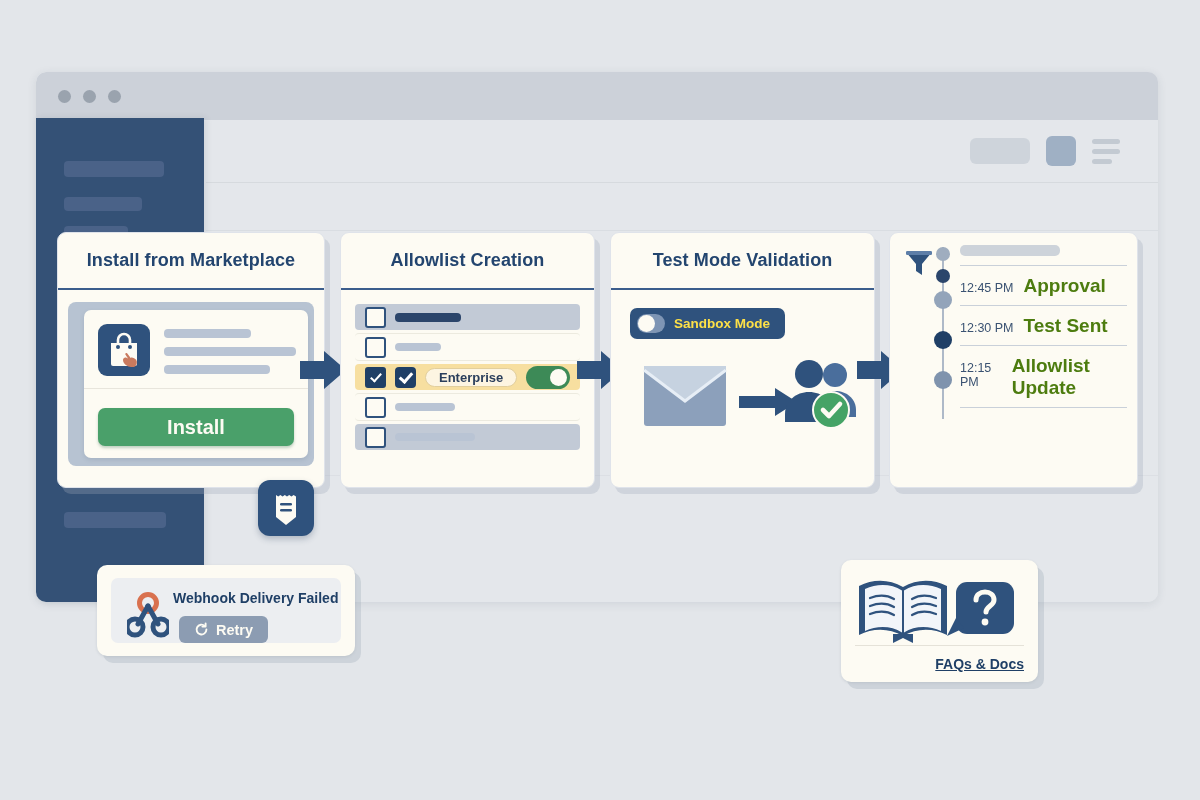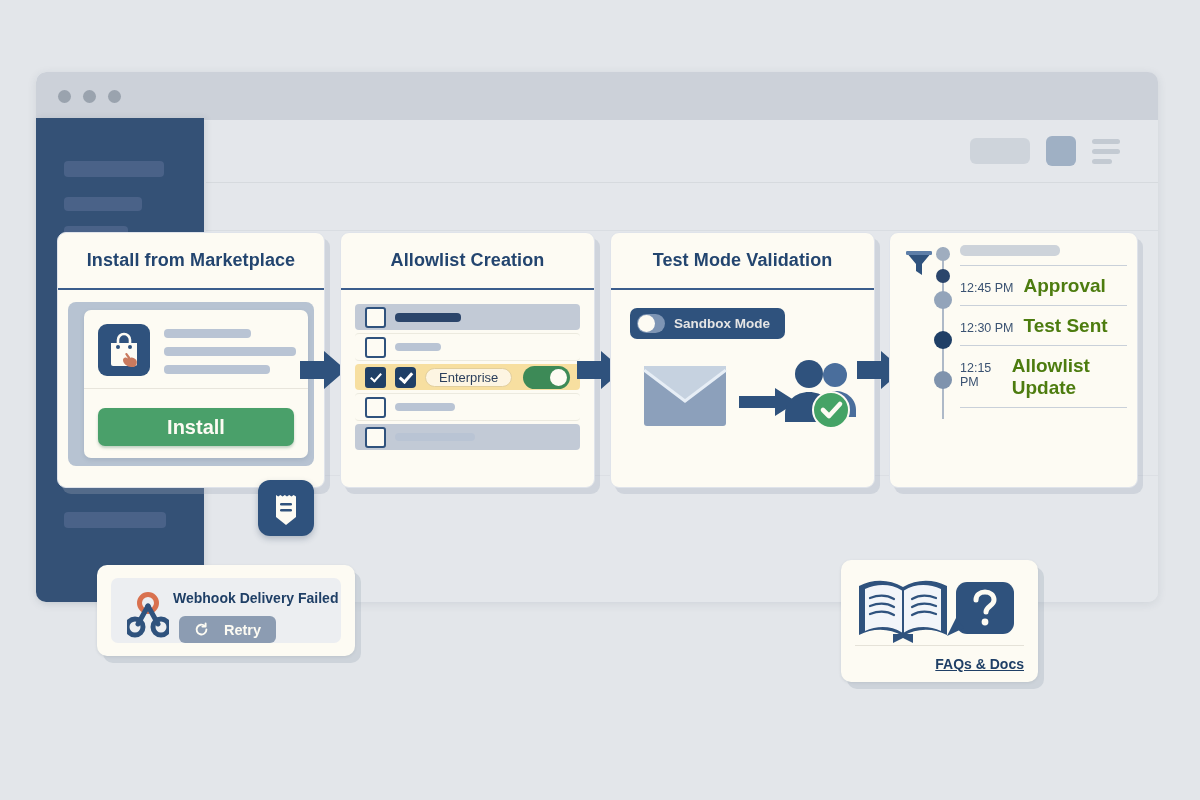--- a/index.html
+++ b/index.html
@@ -138,39 +138,39 @@
   .tick-badge{
     width:21px;height:21px;border-radius:4px;background:#1f3f66;flex:none;
     display:flex;align-items:center;justify-content:center;
   }
   .tick-badge:after{
     content:"";width:5px;height:10px;border:solid #fff;border-width:0 3px 3px 0;
     transform:rotate(42deg);margin-top:-2px;
   }
   .ent-pill{
     background:#fdf5e2;border:1px solid #e2cf9e;border-radius:11px;
-    padding:1px 13px;font-size:13px;font-weight:400;color:#2b3f5c;
+    padding:1px 13px;font-size:13px;font-weight:700;color:#2b3f5c;
   }
   .toggle-on{
     margin-left:auto;width:47px;height:23px;border-radius:12px;background:#3d8a57;
     display:flex;align-items:center;justify-content:flex-end;padding-right:3px;
     box-sizing:border-box;cursor:pointer;
   }
   .toggle-on span{width:17px;height:17px;border-radius:50%;background:#fdfbf3;display:block;}
 
   
   .sandbox-pill{
     position:absolute;left:19px;top:18px;height:31px;border-radius:7px;background:#2f527d;
     display:flex;align-items:center;gap:9px;padding:0 15px 0 7px;cursor:pointer;
   }
   .sb-knob{width:28px;height:19px;border-radius:10px;background:#7e95b4;position:relative;flex:none;}
   .sb-knob:after{
     content:"";position:absolute;left:1px;top:1px;width:17px;height:17px;border-radius:50%;background:#fdfbf3;
   }
-  .sandbox-pill b{color:#e5e5e5;font-size:13.5px;font-weight:700;}
+  .sandbox-pill b{color:#fde047;font-size:13.5px;font-weight:700;}
   .mail{position:absolute;left:32px;top:75px;}
   .mid-arrow{position:absolute;left:128px;top:98px;}
   .people{position:absolute;left:172px;top:68px;}
 
   
   .funnel{position:absolute;left:14px;top:16px;}
   .timeline{position:absolute;left:52px;top:14px;width:2px;height:172px;background:#aeb9c8;}
   .tl-dot{position:absolute;border-radius:50%;}
   .log-list{position:absolute;left:70px;top:10px;right:10px;}
   .log-ph{height:11px;width:100px;border-radius:5px;background:#cdd3da;margin:2px 0 9px 0;}
@@ -189,21 +189,21 @@
     position:absolute;left:14px;top:13px;right:14px;bottom:13px;
     background:#eceef1;border-radius:7px;
   }
   .wh-icon{position:absolute;left:16px;top:14px;}
   .wh-title{
     position:absolute;left:62px;top:12px;font-size:14px;font-weight:700;color:#1f3f66;
     white-space:nowrap;
   }
   .retry-btn{
     position:absolute;left:68px;top:38px;height:27px;border-radius:6px;background:#8c9cb2;
-    display:flex;align-items:center;gap:15px;padding:0 15px;cursor:pointer;
+    display:flex;align-items:center;gap:7px;padding:0 15px;cursor:pointer;
   }
   .retry-btn b{color:#fdfbf3;font-size:14.5px;font-weight:700;}
 
   #faq-card{left:841px;top:560px;width:197px;height:122px;}
   .faq-icons{position:absolute;left:14px;top:14px;}
   .faq-link{
     position:absolute;right:14px;bottom:10px;font-size:14px;font-weight:700;color:#1f3f66;
     text-decoration:underline;cursor:pointer;
   }
   .faq-rule{position:absolute;left:14px;right:14px;bottom:36px;height:1px;background:#e5e2d8;}

